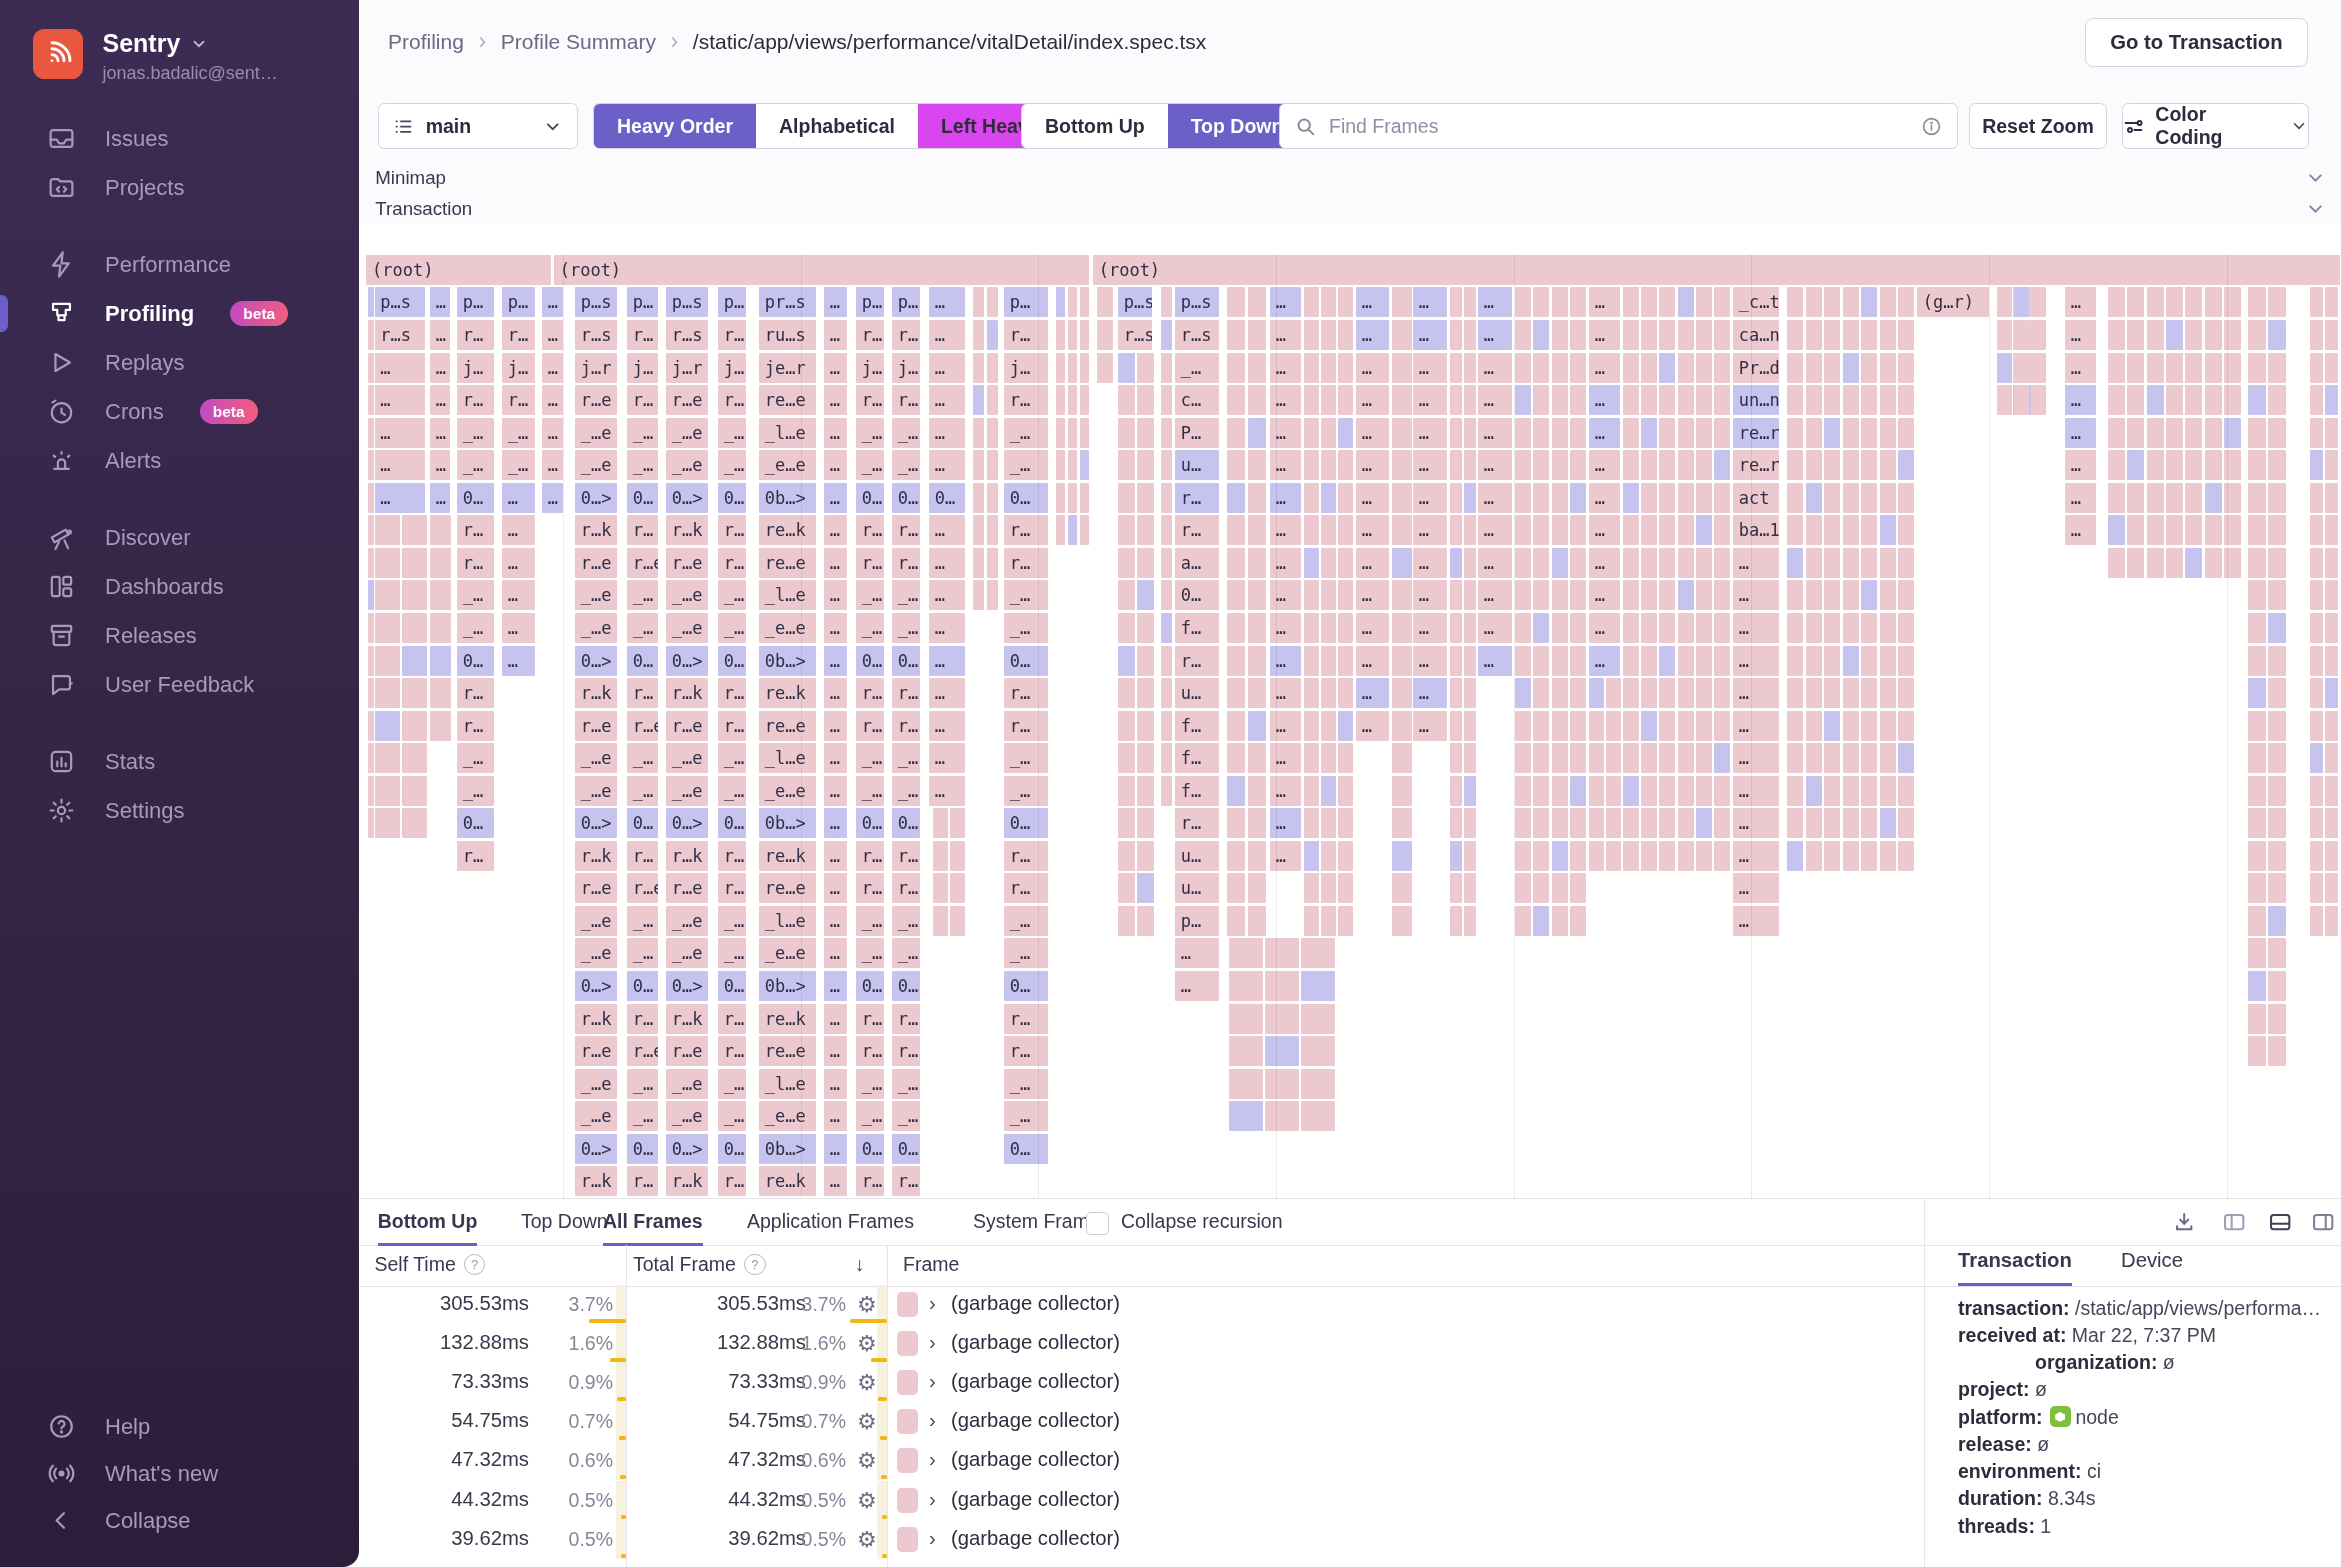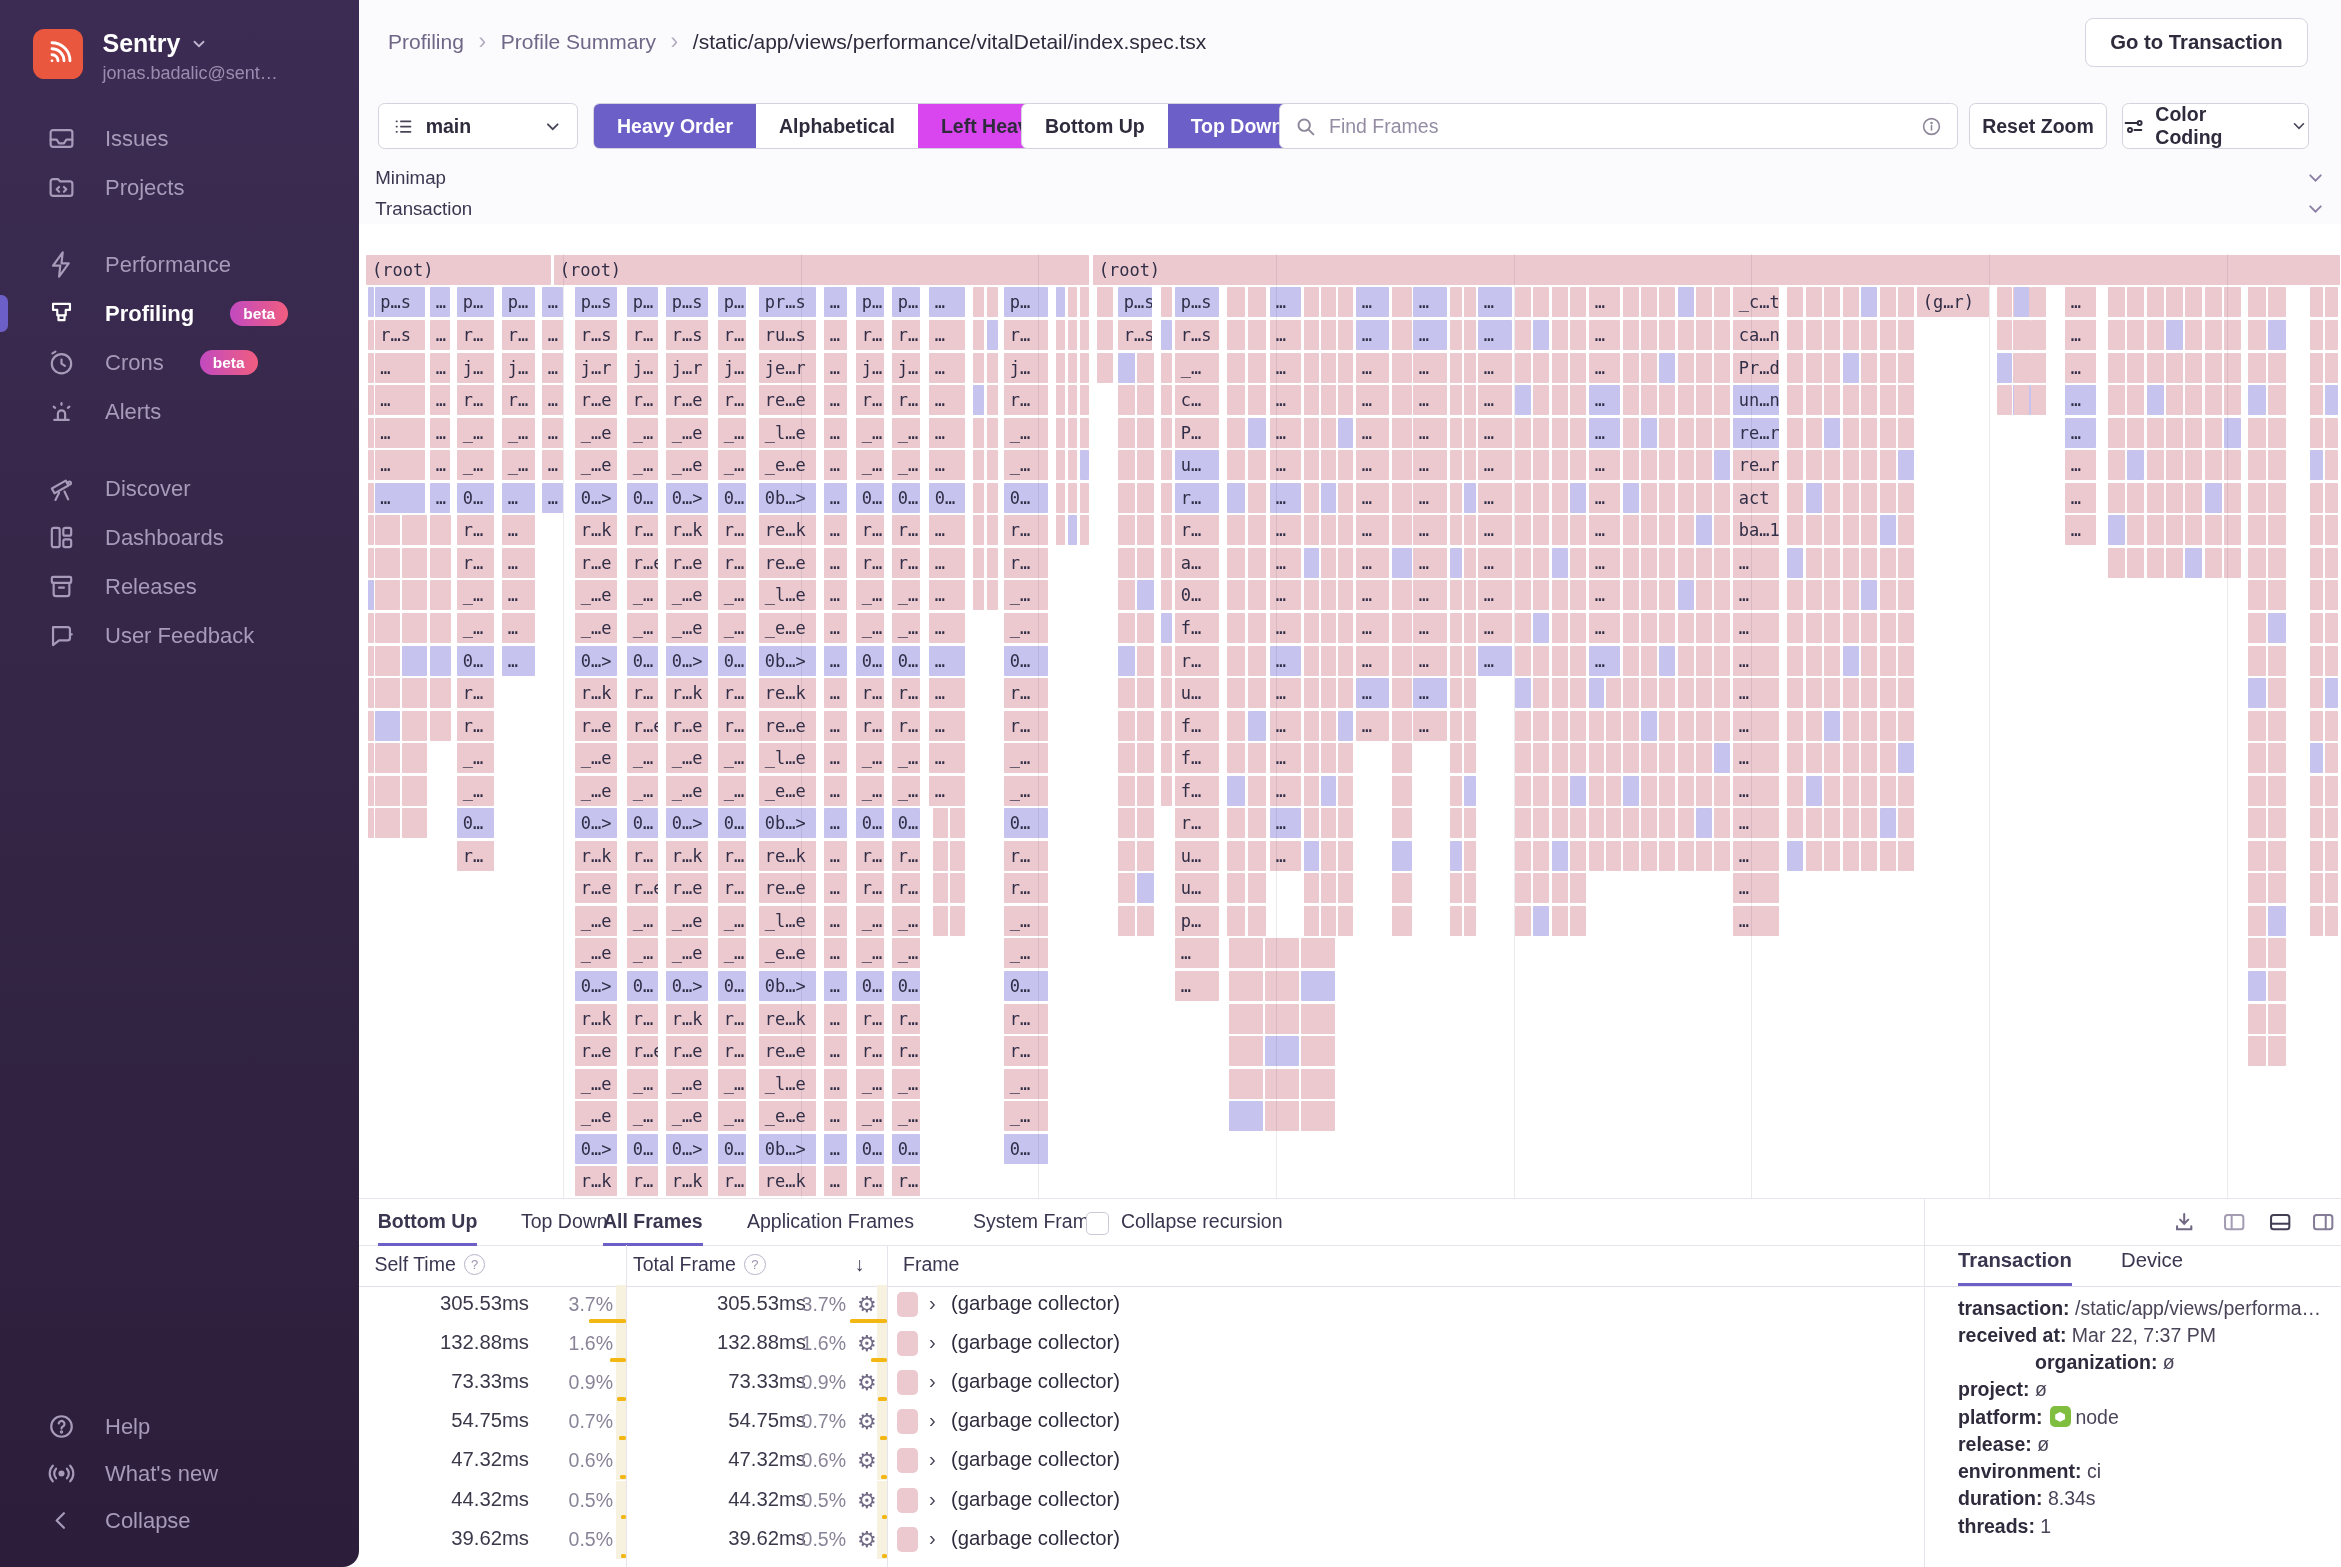--- a/index.html
+++ b/index.html
@@ -153,20 +153,28 @@
                 <path d="M5 4h14v5h-3.5v4.5h-7V9H5z"></path>
                 <path d="M9.5 13.5v4h5v-4"></path>
               </svg>
             </span>
             <span>Profiling</span>
             <span class="badge">beta</span>
           </div>
           <div class="nav-item">
             <span class="nicon">
               <svg width="29" height="29" viewBox="0 0 24 24" fill="none" stroke="currentColor" stroke-width="1.8" stroke-linecap="round" stroke-linejoin="round">
+                <path d="M7 5l12 7-12 7z"></path>
+              </svg>
+            </span>
+            <span>Replays</span>
+          </div>
+          <div class="nav-item">
+            <span class="nicon">
+              <svg width="29" height="29" viewBox="0 0 24 24" fill="none" stroke="currentColor" stroke-width="1.8" stroke-linecap="round" stroke-linejoin="round">
                 <circle cx="12" cy="13" r="8"></circle>
                 <path d="M12 9.5v3.5l2.8 1.8"></path>
                 <path d="M4.5 4.5L7 3"></path>
               </svg>
             </span>
             <span>Crons</span>
             <span class="badge">beta</span>
           </div>
           <div class="nav-item">
             <span class="nicon">
@@ -210,20 +218,40 @@
             <span>Releases</span>
           </div>
           <div class="nav-item">
             <span class="nicon">
               <svg width="29" height="29" viewBox="0 0 24 24" fill="none" stroke="currentColor" stroke-width="1.8" stroke-linecap="round" stroke-linejoin="round">
                 <path d="M5 5h12a2 2 0 0 1 2 2v7a2 2 0 0 1-2 2H10l-5 4z"></path>
                 <path d="M19 11h1.5"></path>
               </svg>
             </span>
             <span>User Feedback</span>
+          </div>
+        </div>
+        <div class="nav-group">
+          <div class="nav-item">
+            <span class="nicon">
+              <svg width="29" height="29" viewBox="0 0 24 24" fill="none" stroke="currentColor" stroke-width="1.8" stroke-linecap="round" stroke-linejoin="round">
+                <rect x="4" y="4" width="16" height="16" rx="3"></rect>
+                <path d="M8.5 16v-4M12 16V9M15.5 16v-2.5"></path>
+              </svg>
+            </span>
+            <span>Stats</span>
+          </div>
+          <div class="nav-item">
+            <span class="nicon">
+              <svg width="29" height="29" viewBox="0 0 24 24" fill="none" stroke="currentColor" stroke-width="1.8" stroke-linecap="round" stroke-linejoin="round">
+                <circle cx="12" cy="12" r="3"></circle>
+                <path d="M12 3v2.5M12 18.5V21M3 12h2.5M18.5 12H21M5.5 5.5l1.8 1.8M16.7 16.7l1.8 1.8M18.5 5.5l-1.8 1.8M7.3 16.7l-1.8 1.8"></path>
+              </svg>
+            </span>
+            <span>Settings</span>
           </div>
         </div>
       </div>
     <div class="side-footer">
         <div class="nav-item">
           <span class="nicon">
             <svg width="29" height="29" viewBox="0 0 24 24" fill="none" stroke="currentColor" stroke-width="1.8" stroke-linecap="round" stroke-linejoin="round">
               <circle cx="12" cy="12" r="8.5"></circle>
               <path d="M9.7 9.5a2.4 2.4 0 1 1 3.4 2.5c-.8.4-1.1.9-1.1 1.7"></path>
               <circle cx="12" cy="16.6" r=".5" fill="currentColor"></circle>

